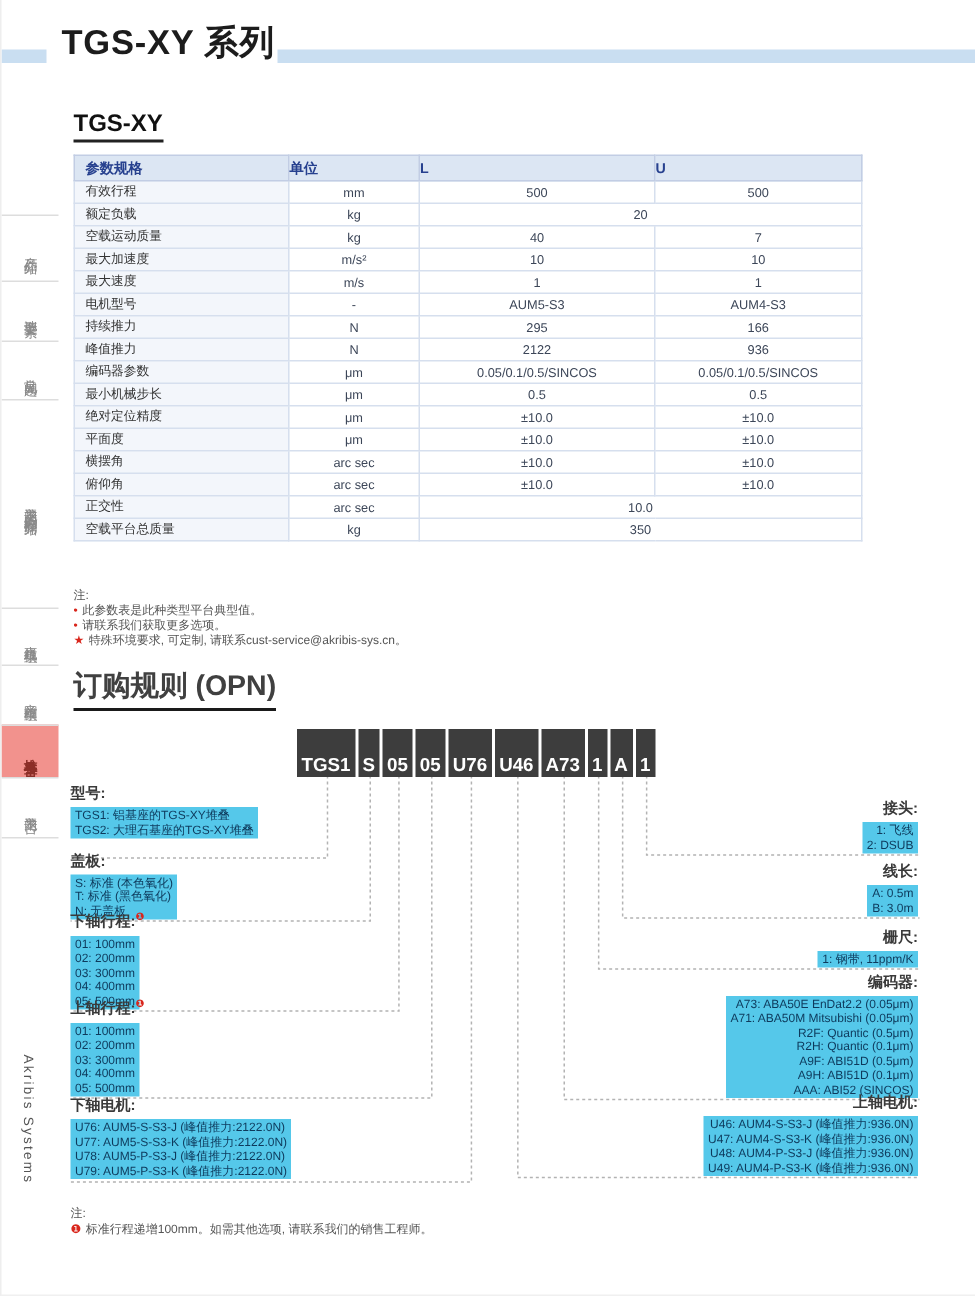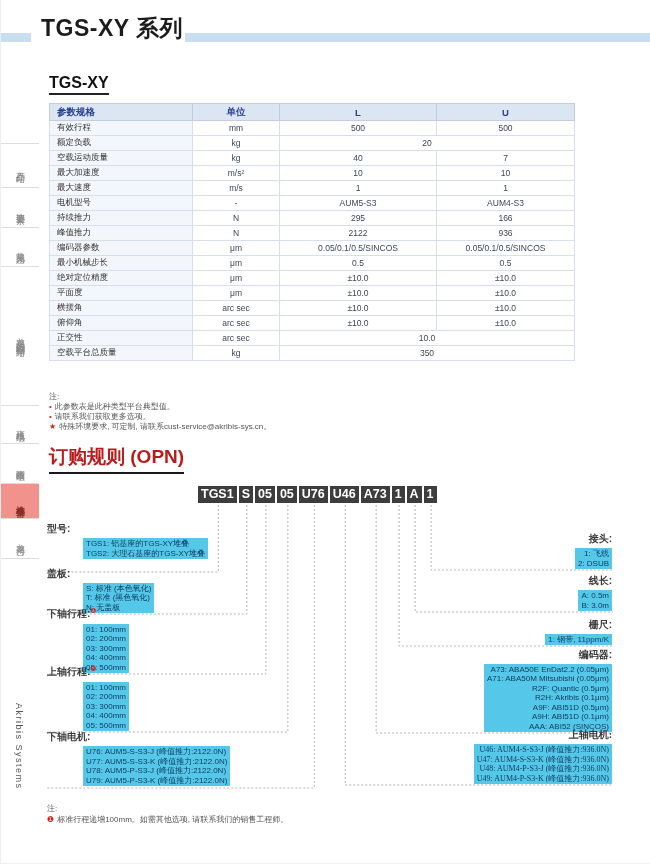--- a/index.html
+++ b/index.html
@@ -31,43 +31,43 @@
          font-size:9px;color:#555;letter-spacing:1.5px;}
 
   
   .subtitle{position:absolute;left:48px;top:74px;font-size:16px;font-weight:bold;color:#111;
             border-bottom:2px solid #222;padding-bottom:1px;}
 
   
   table.spec{position:absolute;left:48px;top:103px;width:525px;border-collapse:collapse;table-layout:fixed;
              border:1.5px solid var(--tborder);}
   table.spec th{background:var(--thead);color:#27418f;font-size:9.5px;font-weight:bold;height:17px;
-                border:1px solid #c2cde4;text-align:center;}
+                border:1px solid #c2cde4;text-align:left;}
   table.spec th.first{text-align:left;padding-left:7px;font-family:Liberation Mono, monospace;}
   table.spec td{font-size:8.5px;height:15px;color:#3c4658;border:1px solid #d6dfee;text-align:center;padding:0;}
   table.spec td.label{text-align:left;padding-left:7px;background:#f3f6fb;color:#333;}
 
   
   .tnotes{position:absolute;left:48px;top:392px;font-size:8px;color:#555;line-height:10px;}
   .nmark{color:var(--red);margin-right:3px;}
 
   
-  .opn-title{position:absolute;left:48px;top:444px;font-size:19px;font-weight:bold;color:#b91c1c;
+  .opn-title{position:absolute;left:48px;top:444px;font-size:19px;font-weight:bold;color:#404040;
              border-bottom:2.5px solid #1a1a1a;padding-bottom:2px;}
   .code-row{position:absolute;left:197px;top:486px;display:flex;gap:2px;}
-  .code-box{background:var(--codebox);color:#fff;font-size:12.5px;font-weight:bold;padding:0 3px;
+  .code-box{background:var(--codebox);color:#fff;font-size:12.5px;font-weight:bold;padding:16px 3px;
             height:17px;line-height:17px;}
   svg.connectors{position:absolute;left:0;top:0;width:650px;height:864px;pointer-events:none;}
 
   .group{position:absolute;}
   .group.left{left:46px;}
   .group.right{right:38px;text-align:right;}
   .group-title{font-size:10px;color:#3a3a3a;font-weight:600;margin-bottom:2px;}
   .group-title sup{color:var(--red);font-size:7px;font-weight:bold;}
-  .group-options{background:var(--accent);padding:1px 3px;font-size:8px;line-height:9.5px;color:#0e3a5c;width:fit-content;margin-left:36px;}
+  .group-options{background:var(--accent);padding:1px 3px;font-size:8px;line-height:9.5px;color:#0e3a5c;width:fit-content;}
   .group.right .group-options{margin-left:auto;}
 
   .bottom-note{position:absolute;left:46px;top:803px;font-size:8px;color:#555;line-height:11px;}
 </style>
 </head>
 <body>
 
 <div id="page">
   <div class="bar-left"></div>
   <div class="series-title">TGS-XY 系列</div>
@@ -300,27 +300,27 @@
         <div class="group-options">
           <div>1: 钢带, 11ppm/K</div>
         </div>
       </div>
       <div class="group right" style="bottom: 131px; margin-left: 20px;">
         <div class="group-title">编码器:</div>
         <div class="group-options">
           <div>A73: ABA50E EnDat2.2 (0.05μm)</div>
           <div>A71: ABA50M Mitsubishi (0.05μm)</div>
           <div>R2F: Quantic (0.5μm)</div>
-          <div>R2H: Akribis (0.1μm)</div>
+          <div>R2H: Quantic (0.1μm)</div>
           <div>A9F: ABI51D (0.5μm)</div>
           <div>A9H: ABI51D (0.1μm)</div>
           <div>AAA: ABI52 (SINCOS)</div>
         </div>
       </div>
-      <div class="group right" style="bottom: 79px; font-family: Liberation Serif, serif;">
+      <div class="group right" style="bottom: 79px;">
         <div class="group-title">上轴电机:</div>
         <div class="group-options">
           <div>U46: AUM4-S-S3-J (峰值推力:936.0N)</div>
           <div>U47: AUM4-S-S3-K (峰值推力:936.0N)</div>
           <div>U48: AUM4-P-S3-J (峰值推力:936.0N)</div>
           <div>U49: AUM4-P-S3-K (峰值推力:936.0N)</div>
         </div>
       </div>
     </div>
 

